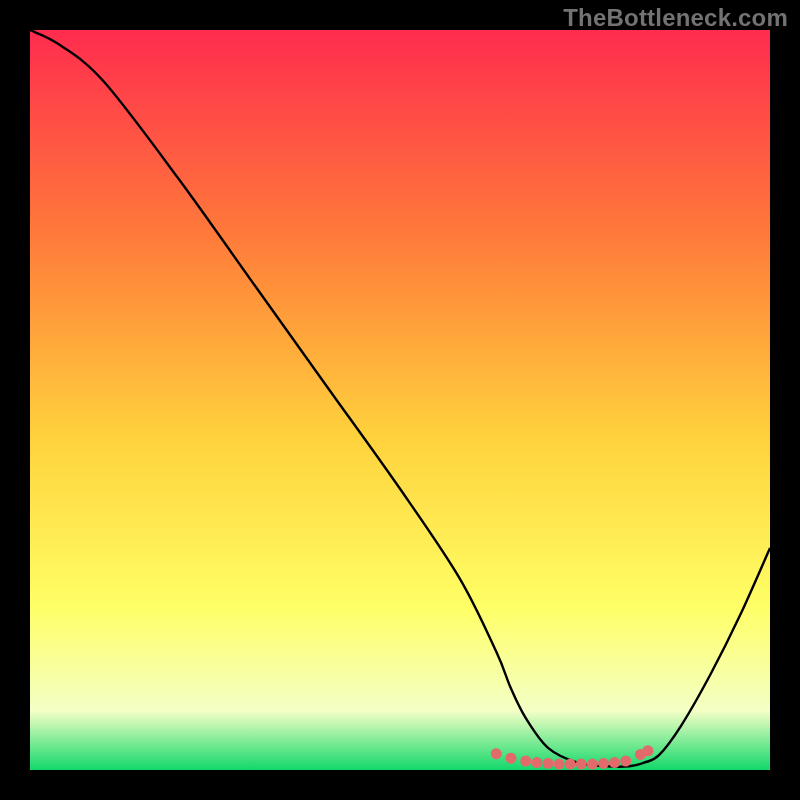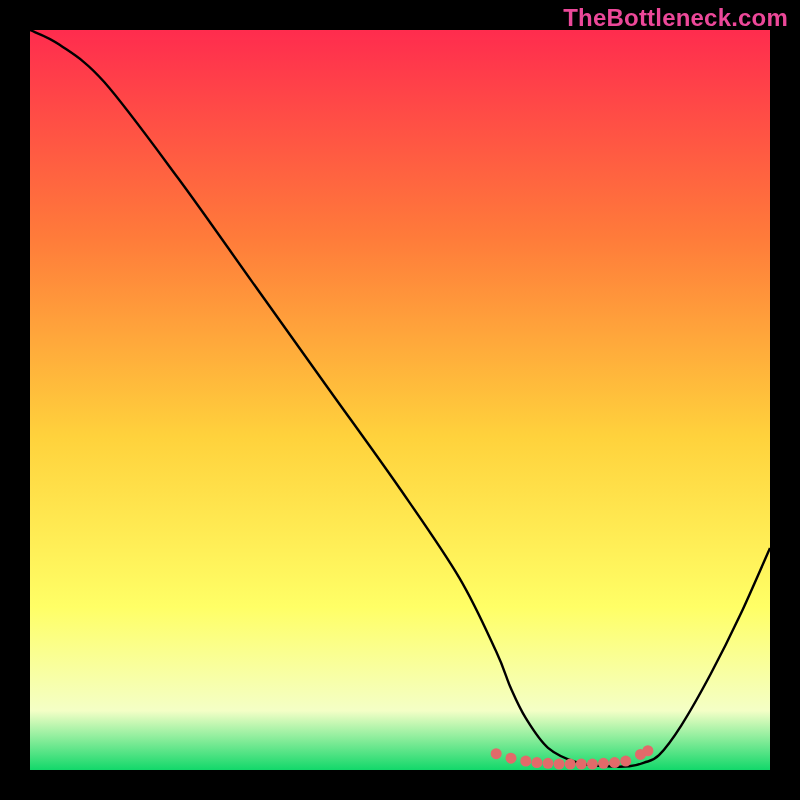--- a/index.html
+++ b/index.html
@@ -14,21 +14,21 @@
   .frame {
     position: relative;
     width: 800px;
     height: 800px;
     background: #000;
   }
   .watermark {
     position: absolute;
     top: 4px;
     right: 12px;
-    color: #ec4899;
+    color: #737373;
     font-size: 24px;
     font-weight: 600;
     letter-spacing: 0.2px;
     user-select: none;
   }
   .plot {
     position: absolute;
     left: 30px;
     top: 30px;
     width: 740px;

